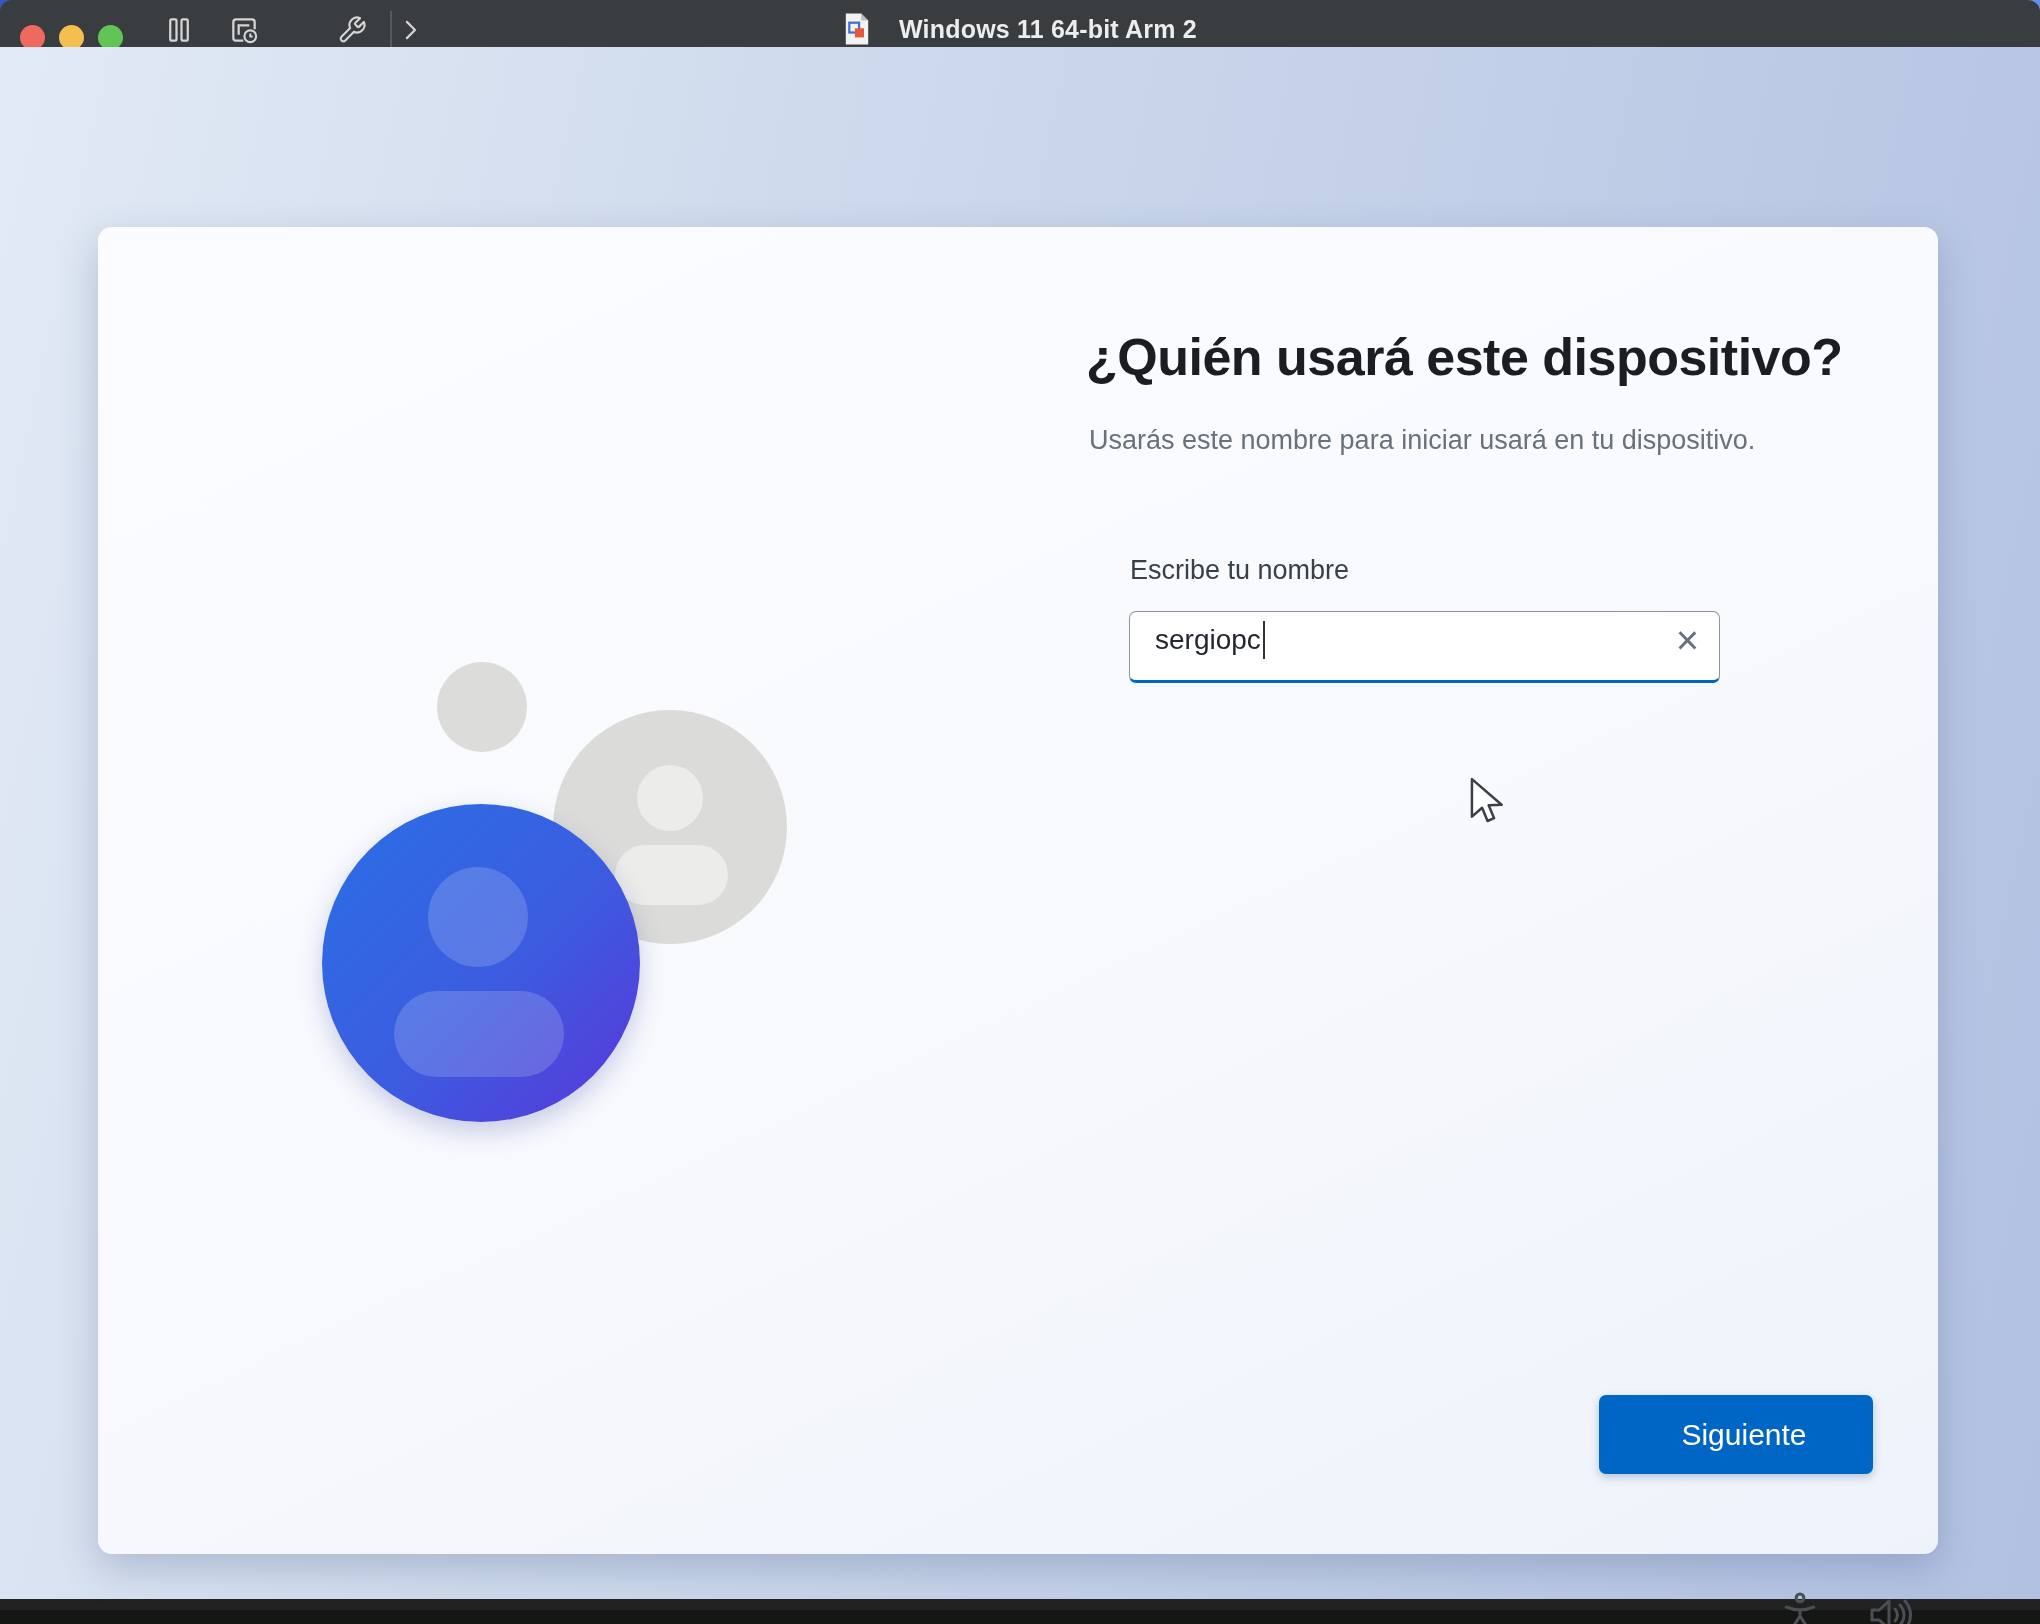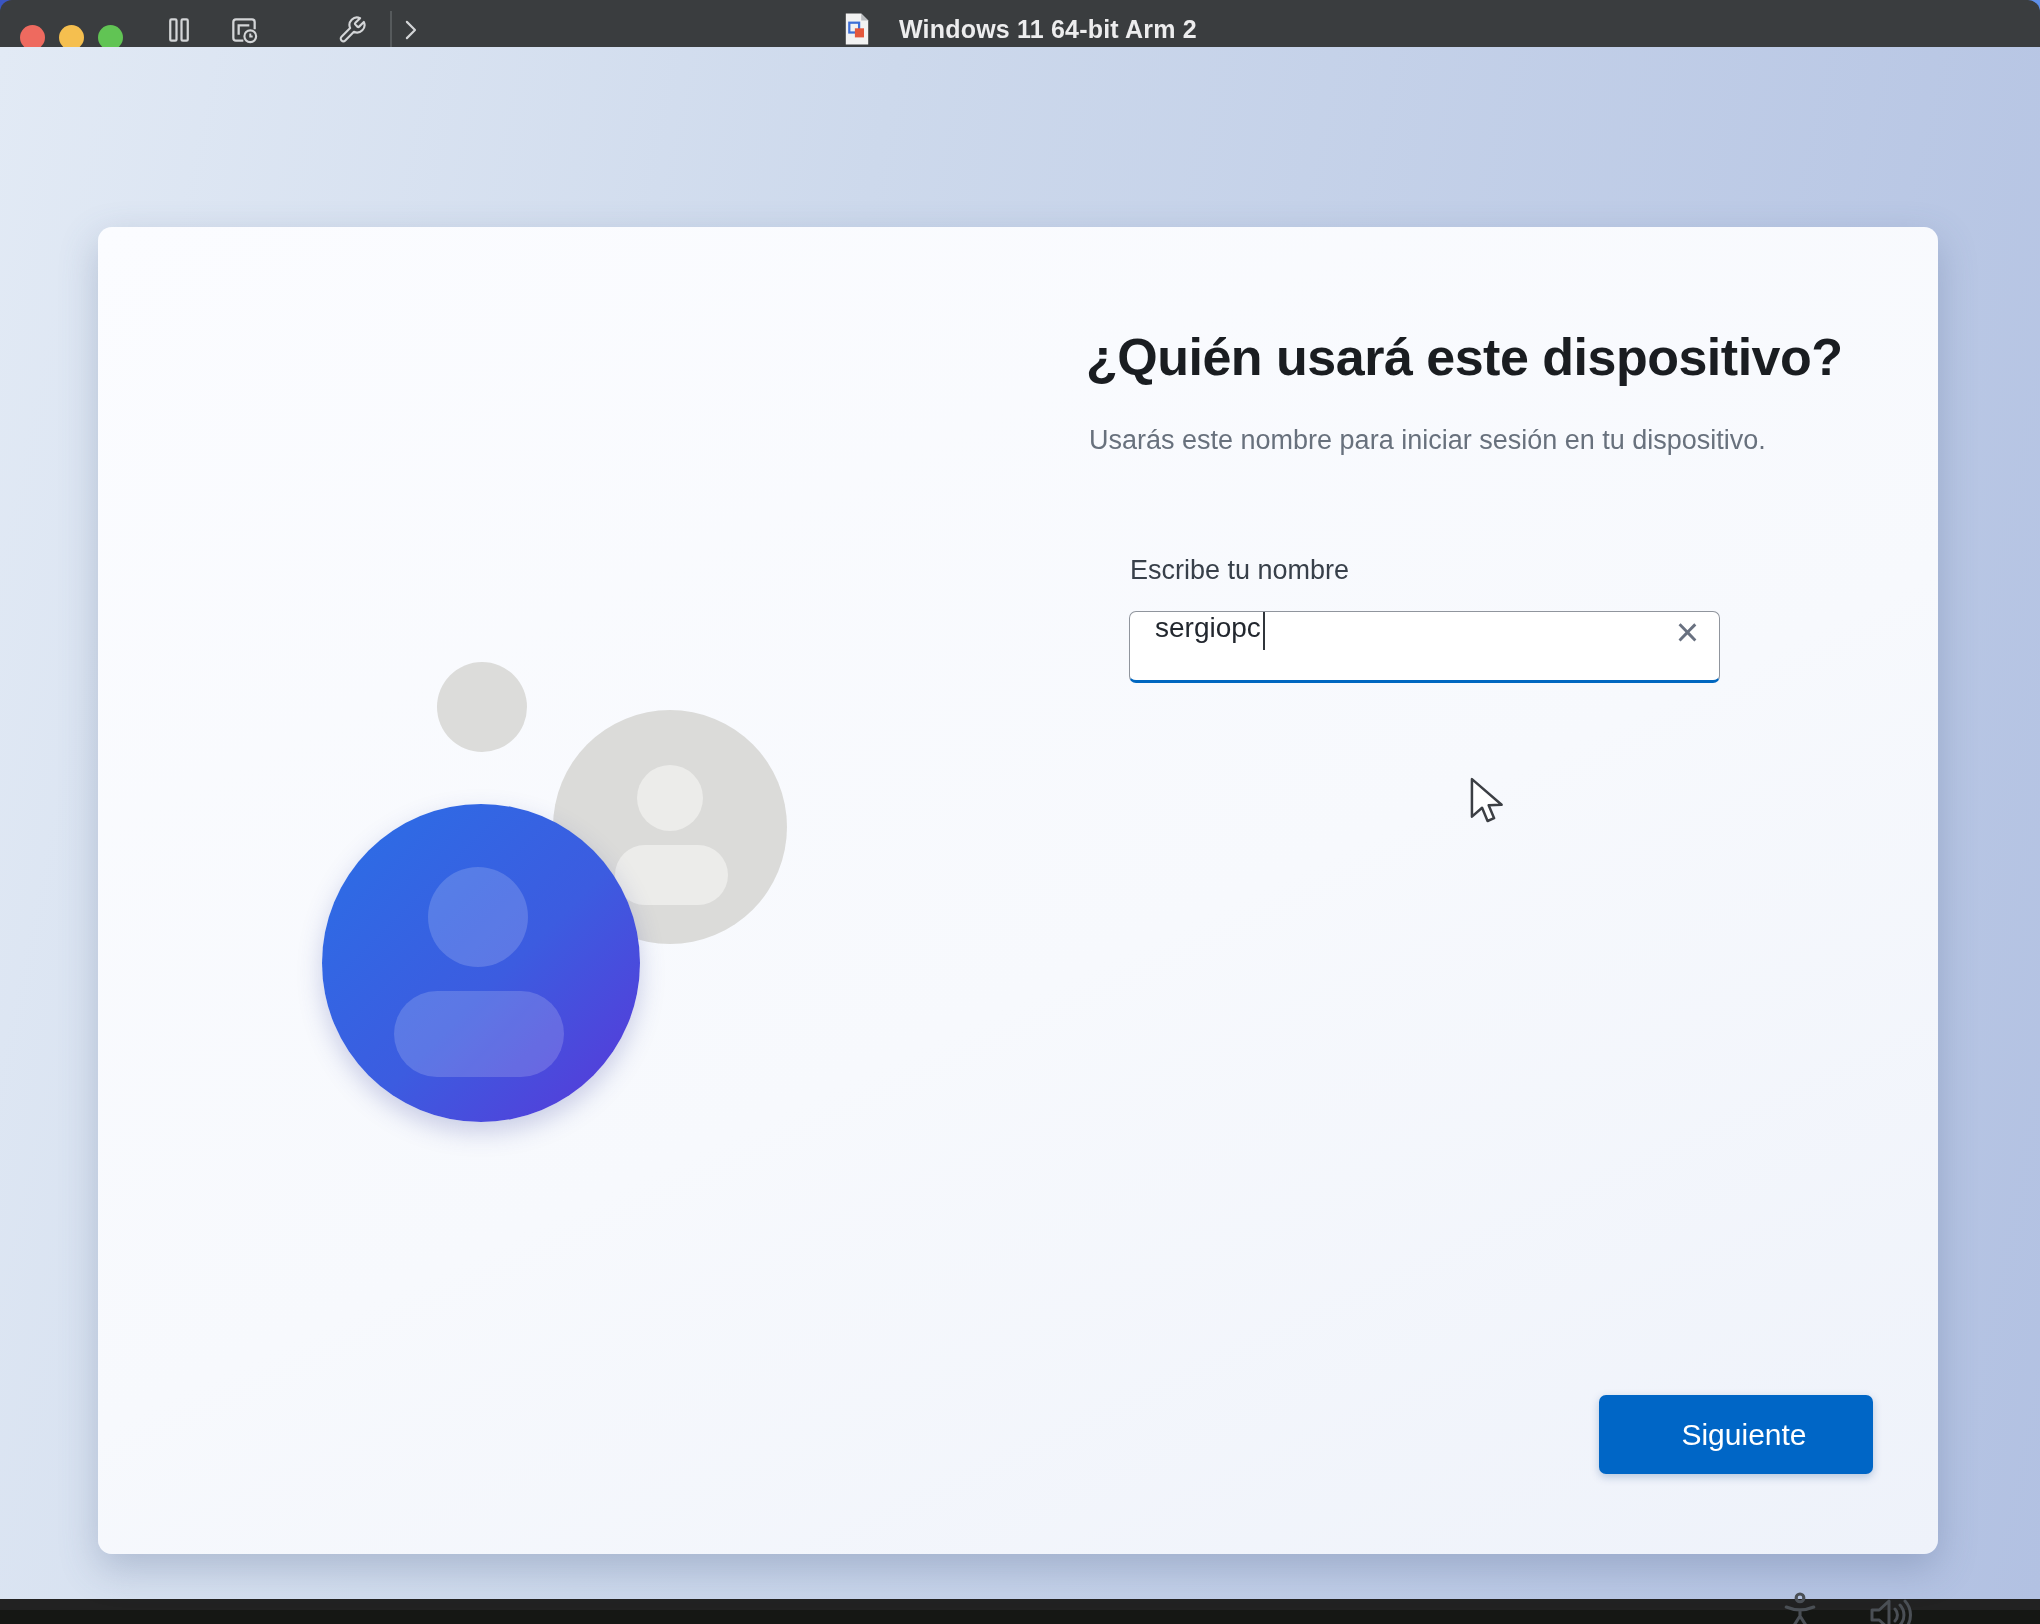--- a/index.html
+++ b/index.html
@@ -49,21 +49,21 @@
     box-shadow:0 10px 24px rgba(60,70,160,.25);}
   .blue .head{position:absolute;left:106px;top:63px;width:100px;height:100px;border-radius:50%;background:rgba(255,255,255,.17);}
   .blue .body{position:absolute;left:72px;top:187px;width:170px;height:86px;border-radius:43px;background:rgba(255,255,255,.17);}
   
   .heading{position:absolute;left:988px;top:100px;font-size:52px;font-weight:700;
     color:#1a1d21;letter-spacing:-.5px;}
   .subtitle{position:absolute;left:991px;top:198px;font-size:27px;color:#68717d;}
   .field-label{position:absolute;left:1032px;top:328px;font-size:27px;color:#38404a;}
   .name-input{position:absolute;left:1031px;top:384px;width:591px;height:72px;background:#ffffff;
     border:1px solid #90959d;border-bottom:3px solid #0067c0;border-radius:7px;
-    display:flex;padding:0 20px 12px 25px;box-sizing:border-box;}
+    display:flex;align-items:center;padding:0 20px 12px 25px;box-sizing:border-box;}
   .name-text{font-size:28px;color:#22272e;}
   .caret{width:2px;height:38px;background:#30353b;margin-left:2px;}
   .clear-x{margin-left:auto;font-size:40px;line-height:1;color:#697180;font-weight:400;cursor:default;}
   .next-btn{position:absolute;left:1501px;top:1168px;width:258px;height:79px;background:#0066c6;
     border-radius:7px;display:flex;align-items:center;justify-content:center;
     color:#ffffff;font-size:30px;box-shadow:0 3px 8px rgba(0,60,130,.25);padding-left:16px;}
   
   .cursor{position:absolute;left:1467px;top:776px;z-index:50;}
   .foot-icon{position:absolute;z-index:10;}
   .acc-icon{left:1778px;top:1542px;}
@@ -132,21 +132,21 @@
       <div class="c big-gray">
         <div class="head"></div>
         <div class="body"></div>
       </div>
       <div class="c blue">
         <div class="head"></div>
         <div class="body"></div>
       </div>
 
       <div class="heading">¿Quién usará este dispositivo?</div>
-      <div class="subtitle">Usarás este nombre para iniciar sesión en tu dispositivo.</div>
+      <div class="subtitle">Usarás este nombre para iniciar usará en tu dispositivo.</div>
 
       <div class="field-label">Escribe tu nombre</div>
       <div class="name-input">
         <span class="name-text">sergiopc</span>
         <span class="caret"></span>
         <span class="clear-x">×</span>
       </div>
 
       <div class="next-btn">Siguiente</div>
     </div>

